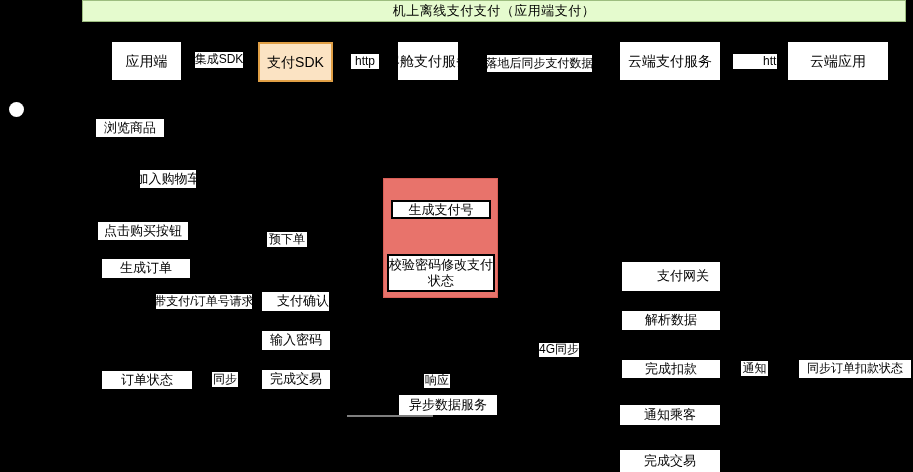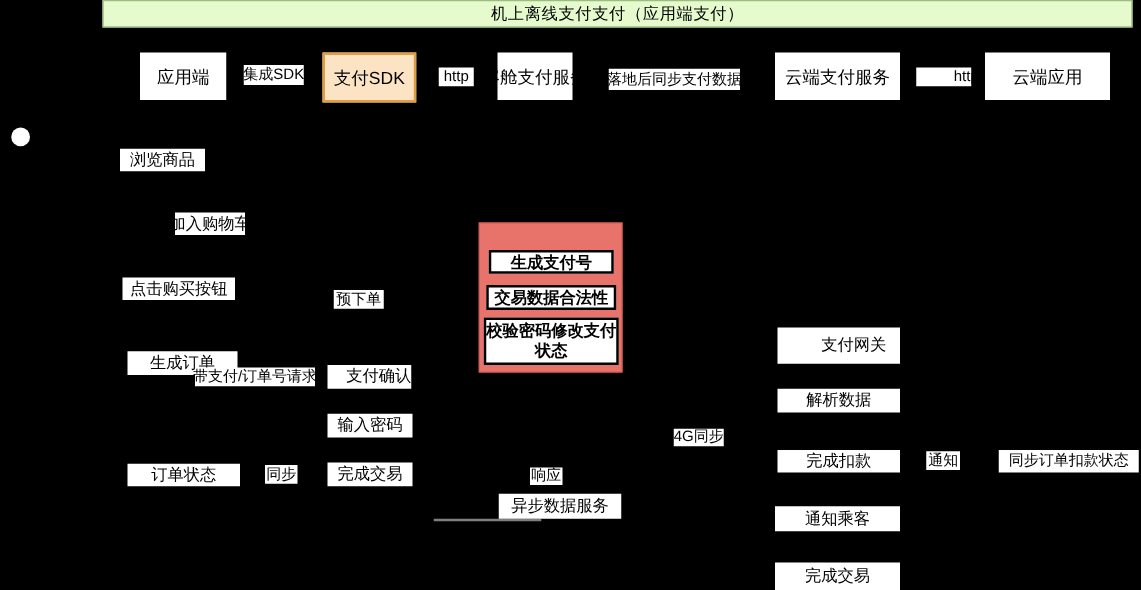--- a/index.html
+++ b/index.html
@@ -76,41 +76,40 @@
 </head>
 <body>
 
 <div class="canvas" style="--bg: #000000; --title-bg: #E5FBCE; --title-border: #9DBD80; --box-bg: #FFFFFF; --text: #000000; --orange-bg: #FBE3C3; --orange-border: #E09F45; --group-bg: #E8736B; --group-border: #D95F57;">
   <div class="title-bar" id="title-bar" style="left: 82px; top: 0px; width: 824px; height: 22px;">机上离线支付支付（应用端支付）</div>
 
   <div class="start-marker" id="start-marker" style="left: 9px; top: 102px; width: 15px; height: 15px;"></div>
 
   <div class="connector" id="connector" style="left: 347px; top: 415px; width: 86px; height: 2px; background: rgb(127, 127, 127);"></div>
 
-  <div class="group" id="validation-group" style="left: 383px; top: 178px; width: 115px; height: 120px; font-weight: bold;">
+  <div class="group" id="validation-group" style="left: 383px; top: 178px; width: 115px; height: 120px;">
       <div class="group-item" style="left: 7px; top: 21px; width: 100px; height: 19px;">生成支付号</div>
-      <div class="group-item" style="left: 5px; top: 49px; width: 104px; height: 20px;">交易数据合法性</div>
       <div class="group-item" style="left: 3px; top: 75px; width: 108px; height: 38px;">校验密码修改支付状态</div>
     </div>
 
   <div id="nodes-layer">
       <div class="node kind-participant" style="left: 112px; top: 42px; width: 69px; height: 38px;">应用端</div>
       <div class="node kind-label" style="left: 195px; top: 52px; width: 48px; height: 16px;">集成SDK</div>
       <div class="node kind-orange" style="left: 258px; top: 42px; width: 75px; height: 40px;">支付SDK</div>
       <div class="node kind-label" style="left: 351px; top: 54px; width: 28px; height: 15px;">http</div>
       <div class="node kind-participant" style="left: 398px; top: 42px; width: 60px; height: 38px;">客舱支付服务</div>
       <div class="node kind-label" style="left: 487px; top: 55px; width: 105px; height: 17px;">落地后同步支付数据</div>
       <div class="node kind-participant" style="left: 620px; top: 42px; width: 100px; height: 38px;">云端支付服务</div>
       <div class="node kind-label" style="left: 733px; top: 54px; width: 32px; height: 15px; padding-left: 43px;">https</div>
       <div class="node kind-participant" style="left: 788px; top: 42px; width: 100px; height: 38px;">云端应用</div>
       <div class="node kind-step" style="left: 96px; top: 119px; width: 68px; height: 18px;">浏览商品</div>
       <div class="node kind-step" style="left: 120px; top: 170px; width: 56px; height: 18px; margin-left: 20px;">加入购物车</div>
       <div class="node kind-step" style="left: 98px; top: 222px; width: 90px; height: 18px;">点击购买按钮</div>
       <div class="node kind-label" style="left: 267px; top: 232px; width: 40px; height: 15px;">预下单</div>
-      <div class="node kind-step" style="left: 102px; top: 281px; width: 88px; height: 19px;">生成订单</div>
+      <div class="node kind-step" style="left: 102px; top: 259px; width: 88px; height: 19px;">生成订单</div>
       <div class="node kind-label" style="left: 156px; top: 294px; width: 96px; height: 15px;">带支付/订单号请求</div>
       <div class="node kind-step" style="left: 262px; top: 292px; width: 67px; height: 19px; padding-left: 28px;">支付确认页</div>
       <div class="node kind-step" style="left: 262px; top: 331px; width: 68px; height: 19px;">输入密码</div>
       <div class="node kind-step" style="left: 262px; top: 370px; width: 68px; height: 19px;">完成交易</div>
       <div class="node kind-step" style="left: 102px; top: 371px; width: 90px; height: 18px;">订单状态</div>
       <div class="node kind-label" style="left: 212px; top: 372px; width: 26px; height: 15px;">同步</div>
       <div class="node kind-label" style="left: 424px; top: 374px; width: 26px; height: 14px;">响应</div>
       <div class="node kind-step" style="left: 399px; top: 395px; width: 98px; height: 20px;">异步数据服务</div>
       <div class="node kind-label" style="left: 539px; top: 343px; width: 40px; height: 14px;">4G同步</div>
       <div class="node kind-step" style="left: 622px; top: 262px; width: 98px; height: 29px; padding-left: 24px;">支付网关</div>

